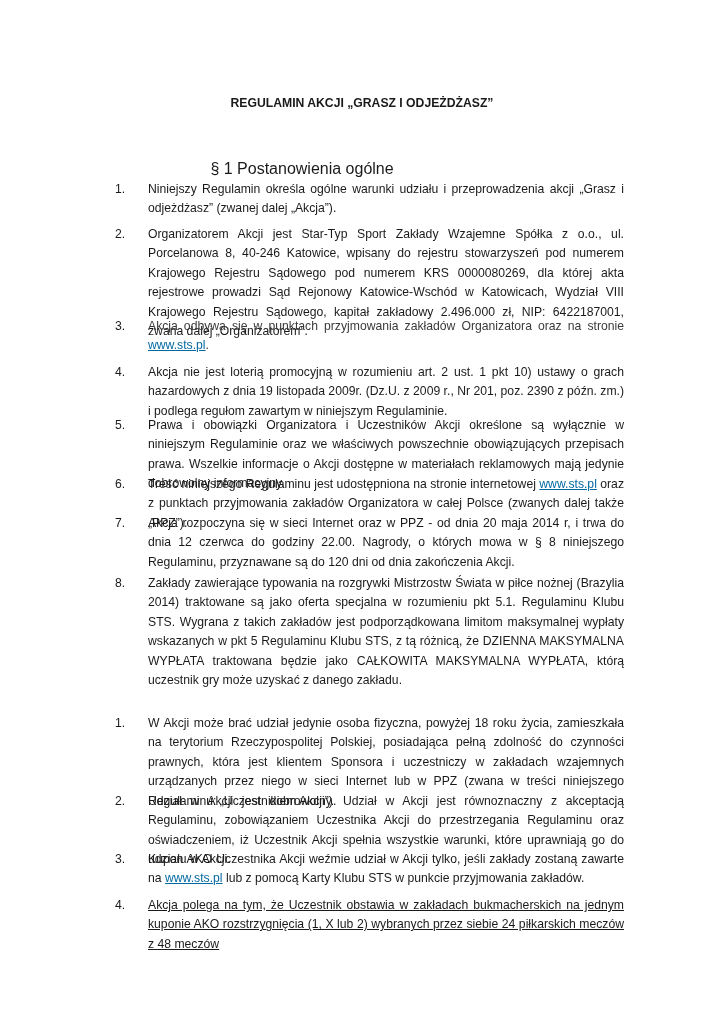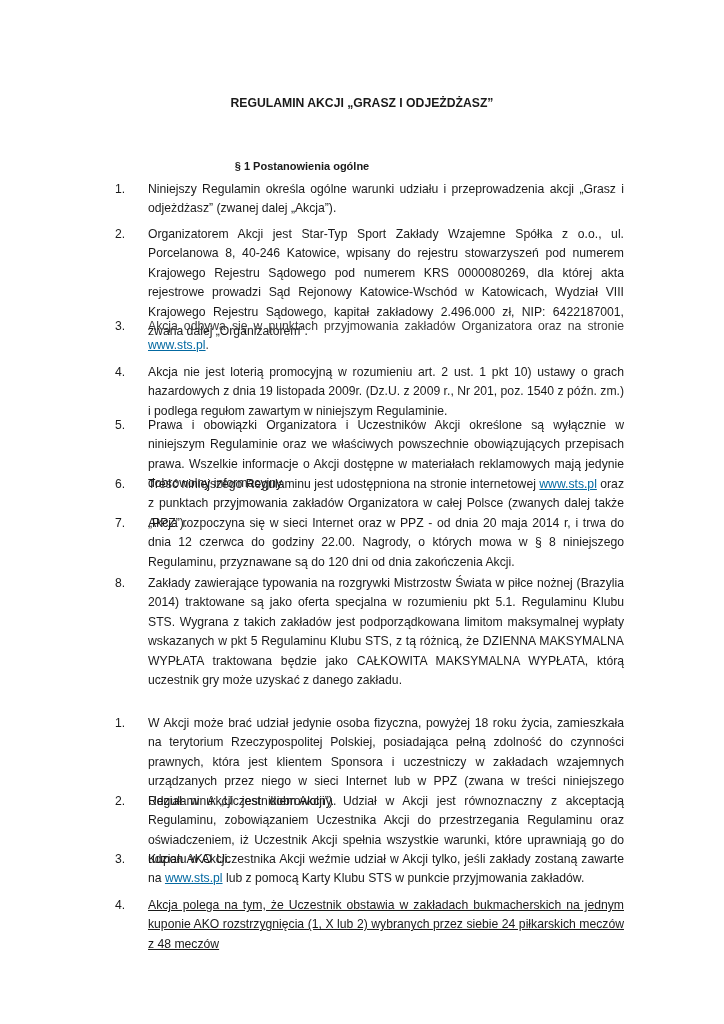--- a/index.html
+++ b/index.html
@@ -2,21 +2,21 @@
 <html><head>
 <meta charset="utf-8">
 <style>
   html, body { margin: 0; padding: 0; background: #ffffff; }
   body { width: 724px; height: 1024px; overflow: hidden; position: relative;
          font-family: "Liberation Sans", sans-serif; color: #1a1a1a; }
   .page { position: absolute; left: 0; top: 0; width: 724px; height: 1024px; }
   .title { position: absolute; left: 0; width: 724px; text-align: center;
            font-weight: bold; font-size: 12.2px; line-height: 19px; }
   .heading { position: absolute; left: 0; width: 604px; text-align: center;
-             font-weight: bold; font-size: 11px; }
+             font-weight: normal; font-size: 16px; }
   .item { position: absolute; left: 116px; width: 508px; font-size: 12.2px; line-height: 19.4px; }
   .num { position: absolute; left: -1px; top: 0; width: 20px; }
   .item .body { margin-left: 5px; width: 503px; text-align: justify; text-align-last: left; }
   a.link { color: #0369a1; text-decoration: underline; }
   .grey { color: #3a3a3a; }
 </style>
 </head>
 <body>
 
 <div class="page">
@@ -35,21 +35,21 @@
     <div class="body" style="margin-left:32px;width:476px;">Organizatorem Akcji jest Star-Typ Sport Zakłady Wzajemne Spółka z o.o., ul. Porcelanowa 8, 40-246 Katowice, wpisany do rejestru stowarzyszeń pod numerem Krajowego Rejestru Sądowego pod numerem KRS 0000080269, dla której akta rejestrowe prowadzi Sąd Rejonowy Katowice-Wschód w Katowicach, Wydział VIII Krajowego Rejestru Sądowego, kapitał zakładowy 2.496.000 zł, NIP: 6422187001, zwana dalej „Organizatorem”.</div>
   </div>
 
   <div class="item" style="top:317px;">
     <span class="num">3.</span>
     <div class="body grey" style="margin-left:32px;width:476px;"><span>Akcja odbywa się w punktach przyjmowania zakładów Organizatora oraz na stronie </span><a class="link">www.sts.pl</a><span>.</span></div>
   </div>
 
   <div class="item" style="top:363px;">
     <span class="num">4.</span>
-    <div class="body" style="margin-left:32px;width:476px;">Akcja nie jest loterią promocyjną w rozumieniu art. 2 ust. 1 pkt 10) ustawy o grach hazardowych z dnia 19 listopada 2009r. (Dz.U. z 2009 r., Nr 201, poz. 1540 z późn. zm.) i podlega regułom zawartym w niniejszym Regulaminie.</div>
+    <div class="body" style="margin-left:32px;width:476px;">Akcja nie jest loterią promocyjną w rozumieniu art. 2 ust. 1 pkt 10) ustawy o grach hazardowych z dnia 19 listopada 2009r. (Dz.U. z 2009 r., Nr 201, poz. 2390 z późn. zm.) i podlega regułom zawartym w niniejszym Regulaminie.</div>
   </div>
 
   <div class="item" style="top:416px;">
     <span class="num">5.</span>
     <div class="body" style="margin-left:32px;width:476px;">Prawa i obowiązki Organizatora i Uczestników Akcji określone są wyłącznie w niniejszym Regulaminie oraz we właściwych powszechnie obowiązujących przepisach prawa. Wszelkie informacje o Akcji dostępne w materiałach reklamowych mają jedynie dobrowolny informacyjny.</div>
   </div>
 
   <div class="item" style="top:475px;">
     <span class="num">6.</span>
     <div class="body" style="margin-left:32px;width:476px;"><span>Treść niniejszego Regulaminu jest udostępniona na stronie internetowej </span><a class="link">www.sts.pl</a><span> oraz z punktach przyjmowania zakładów Organizatora w całej Polsce (zwanych dalej także „PPZ”).</span></div>

